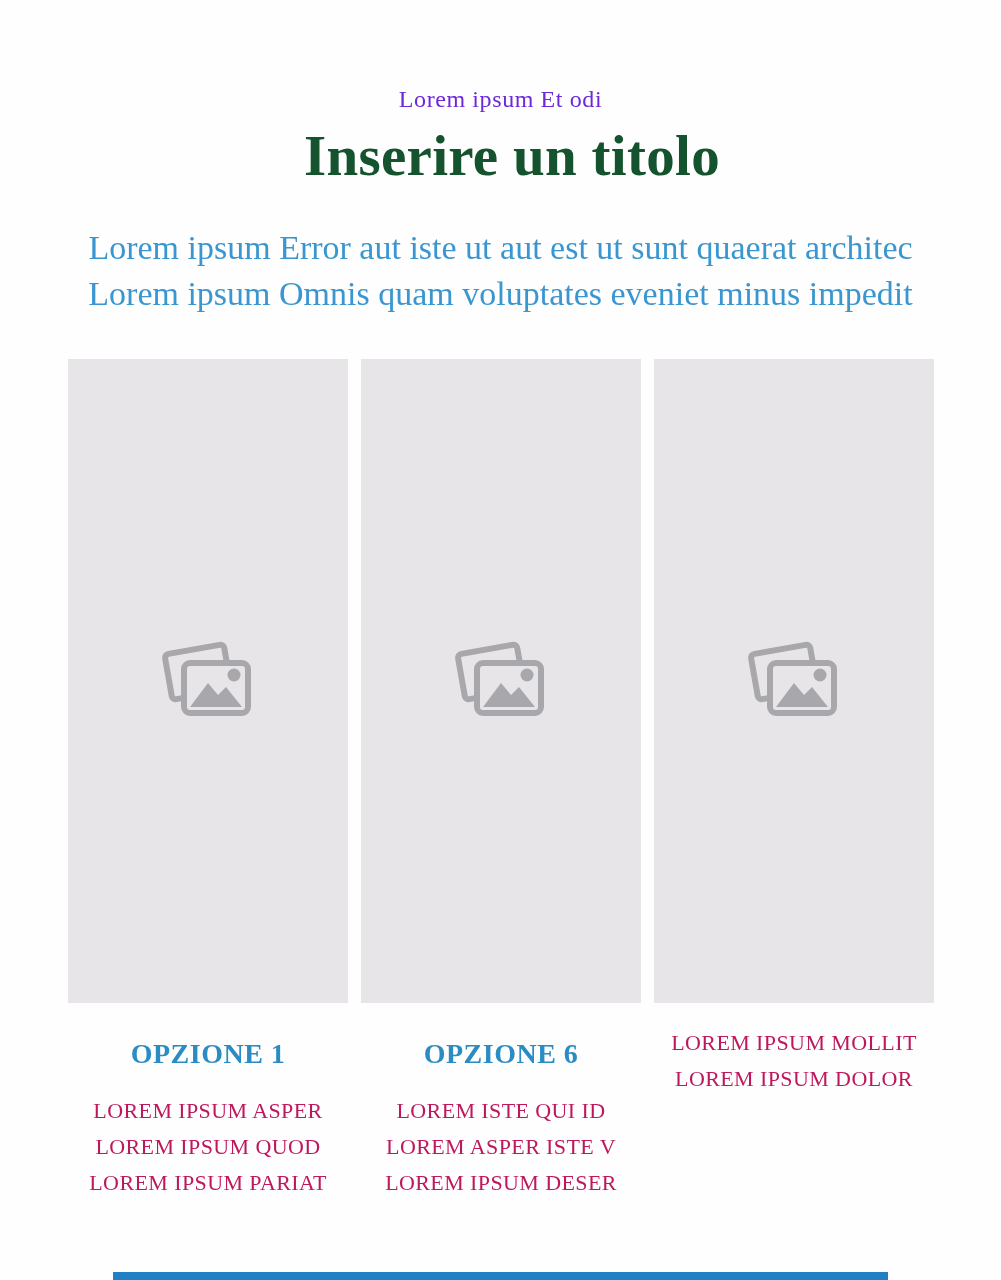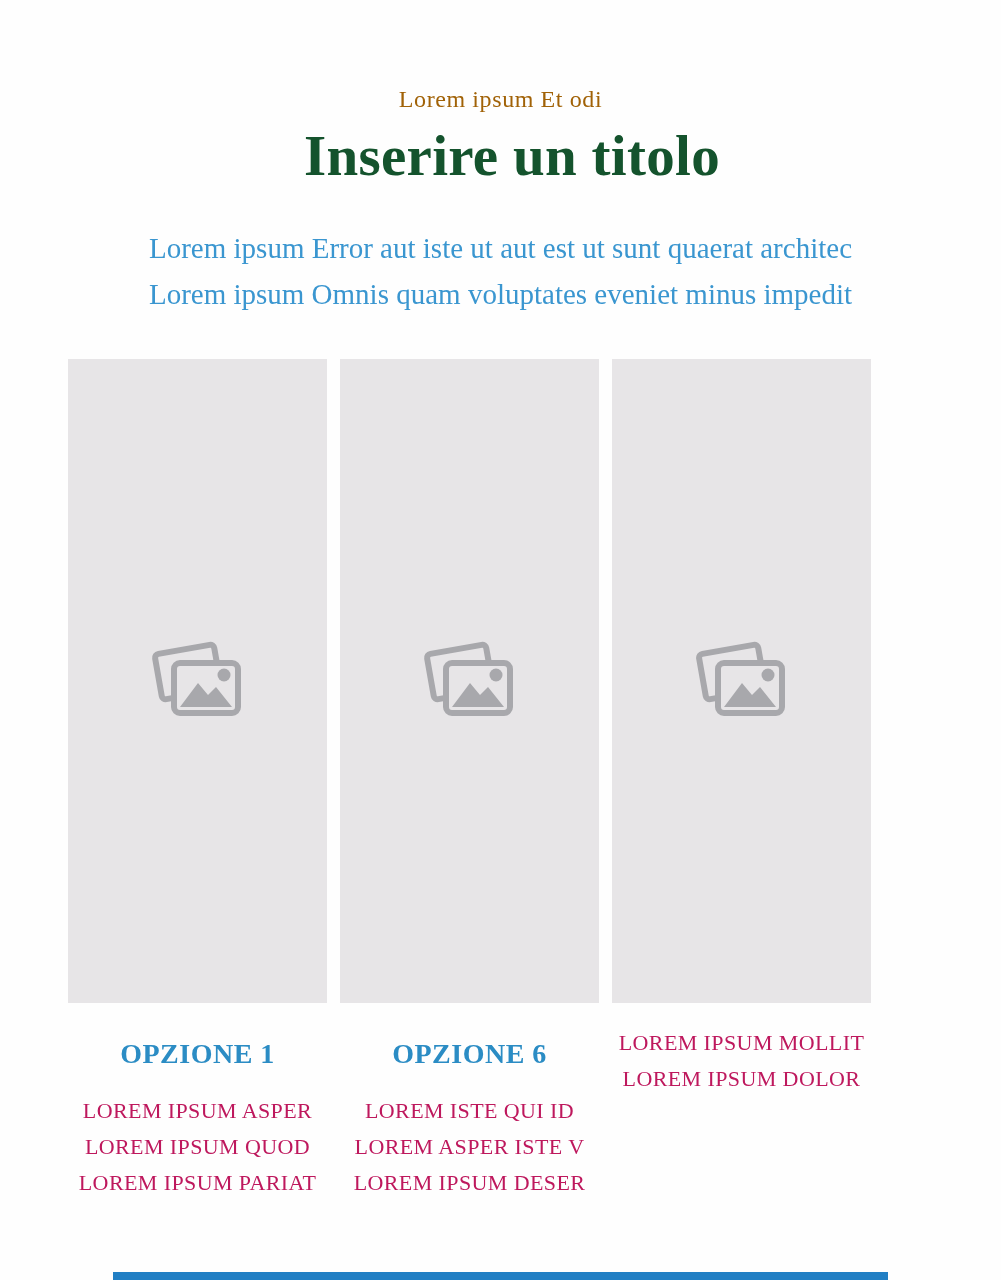--- a/index.html
+++ b/index.html
@@ -11,45 +11,45 @@
     margin: 0 auto;
     background: #fefefe;
     overflow: hidden;
     font-family: "Liberation Serif", serif;
   }
   .eyebrow {
     margin-top: 84px;
     text-align: center;
     font-size: 24px;
     line-height: 31px;
-    color: #a16207;
+    color: #6d28d9;
     letter-spacing: 0.6px;
   }
   .title {
     margin-top: 13px;
     text-align: center;
     font-size: 57px;
     line-height: 56px;
     font-weight: 600;
     color: #14532d;
     letter-spacing: 0.3px;
     padding-left: 23px;
   }
   .intro {
     margin-top: 41px;
     text-align: center;
-    font-size: 29px;
+    font-size: 34px;
     line-height: 46px;
     color: #3a96d0;
   }
   .columns {
     display: flex;
     gap: 13px;
     margin: 42px 0 0 68px;
-    width: 803px;
+    width: 866px;
   }
   .column {
     width: 280px;
     display: flex;
     flex-direction: column;
     align-items: center;
   }
   .placeholder {
     width: 100%;
     height: 644px;

